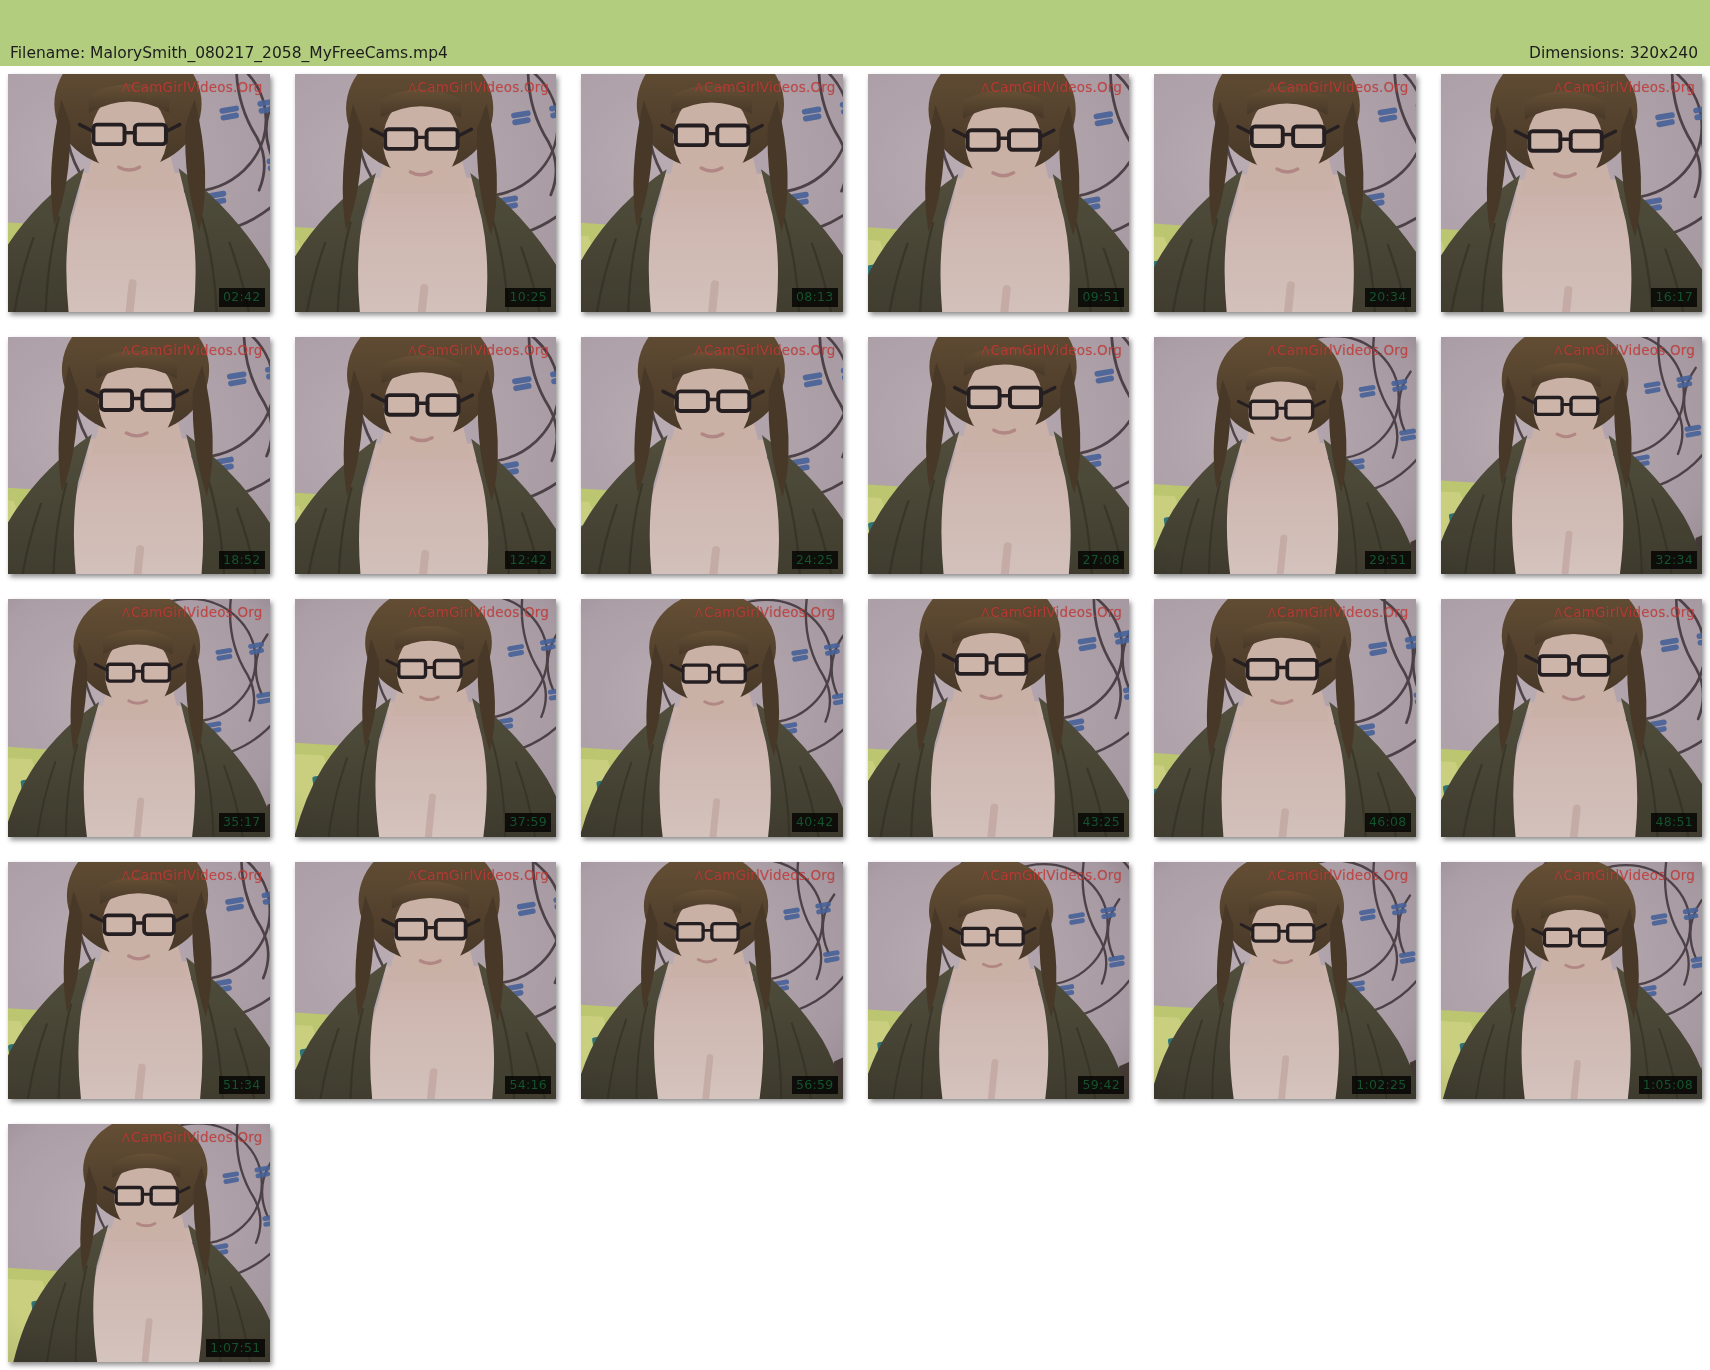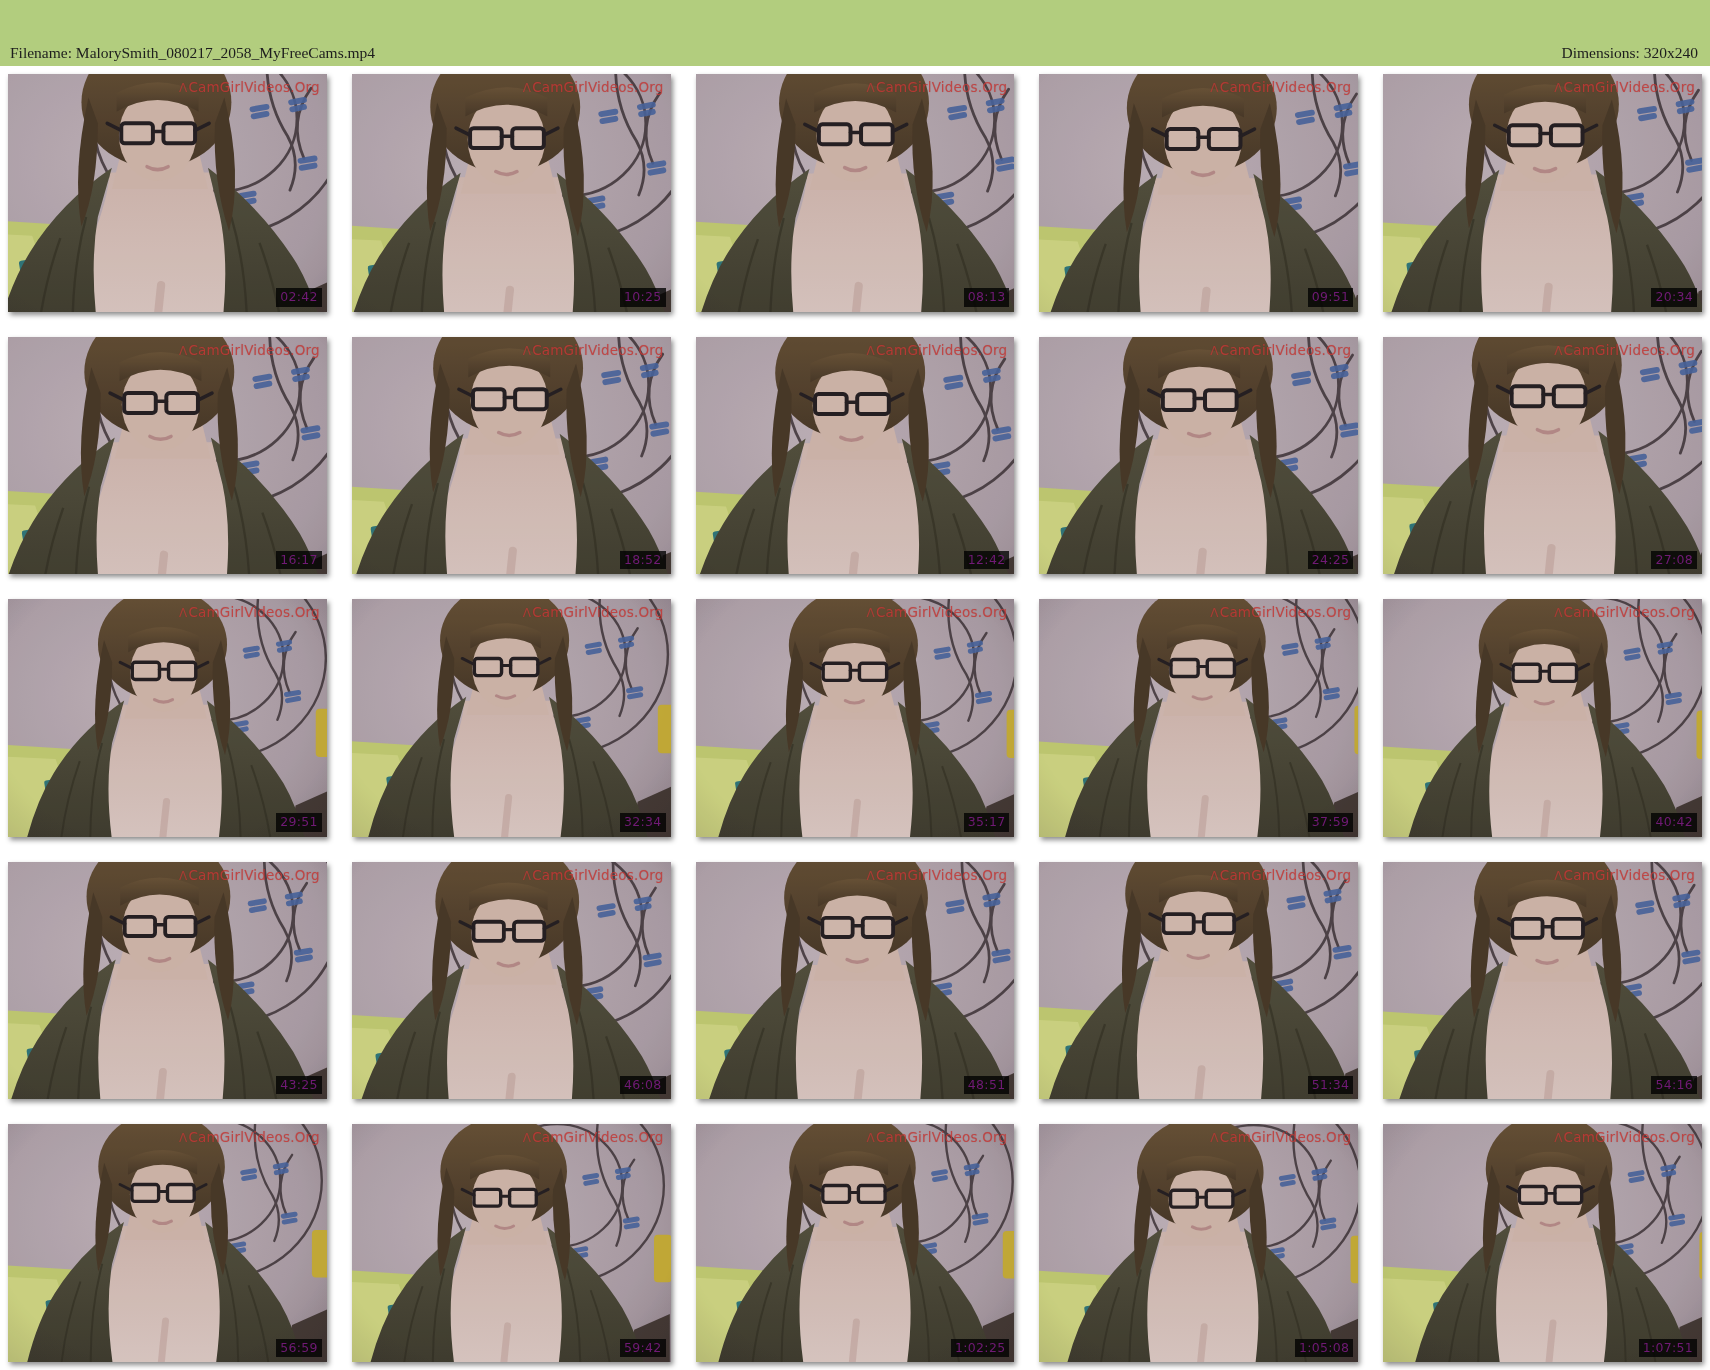--- a/index.html
+++ b/index.html
@@ -17,33 +17,32 @@
     width: 1710px;
     height: 66px;
     background: #b2cd7e;
     display: flex;
     justify-content: space-between;
     align-items: flex-start;
     padding: 6px 12px 4px 10px;
     color: #1d1d1d;
     font-size: 15.5px;
     line-height: 1.22;
-    font-family: Liberation Serif, serif;
   }
   .meta-left  { text-align: left;  white-space: pre; }
   .meta-right { text-align: right; white-space: pre; }
   .meta-line  { display: block; }
   
   .sheet-grid {
     box-sizing: border-box;
     width: 1710px;
     height: 1304px;
     padding: 8px;
     display: grid;
-    grid-template-columns: repeat(5, 1fr);
+    grid-template-columns: repeat(6, 1fr);
     grid-template-rows: repeat(5, 1fr);
     gap: 25px;
     background: #ffffff;
   }
   figure.thumb {
     margin: 0;
     position: relative;
     overflow: hidden;
     background: #b5a9b1;
     box-shadow: 2px 3px 5px rgba(0,0,0,0.45);
@@ -69,21 +68,21 @@
   .watermark .wm-logo {
     font-size: 12px;
     margin-right: 1px;
     opacity: 0.85;
   }
   .timestamp {
     position: absolute;
     right: 5px;
     bottom: 5px;
     background: rgba(0,0,0,0.78);
-    color: #701a75;
+    color: #14532d;
     font-size: 12.5px;
     line-height: 1.15;
     padding: 2px 4px 2px 4px;
     letter-spacing: 0.3px;
     white-space: nowrap;
   }
 </style>
 </head>
 <body>
 

